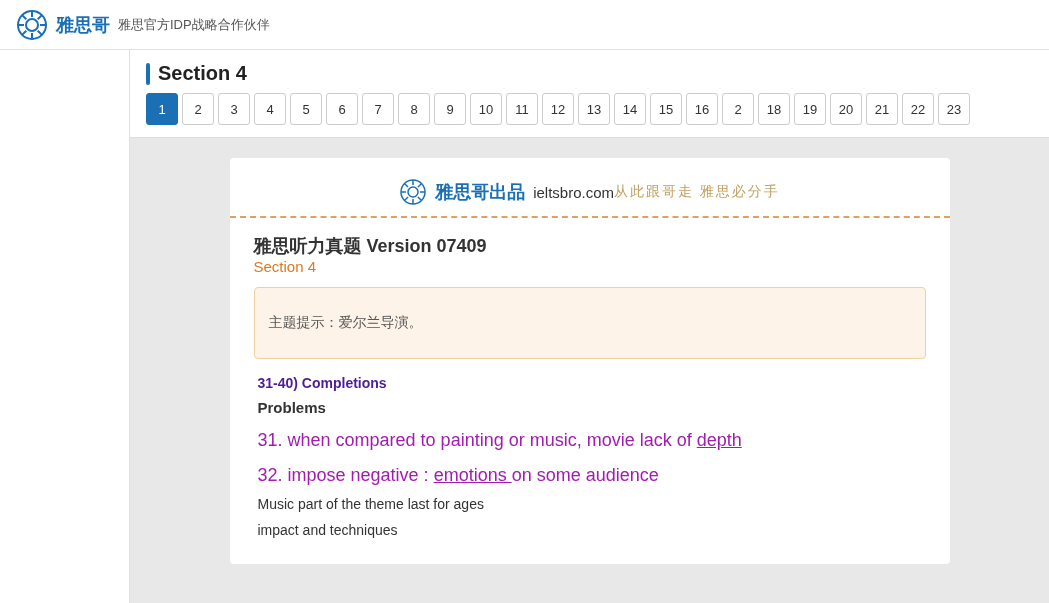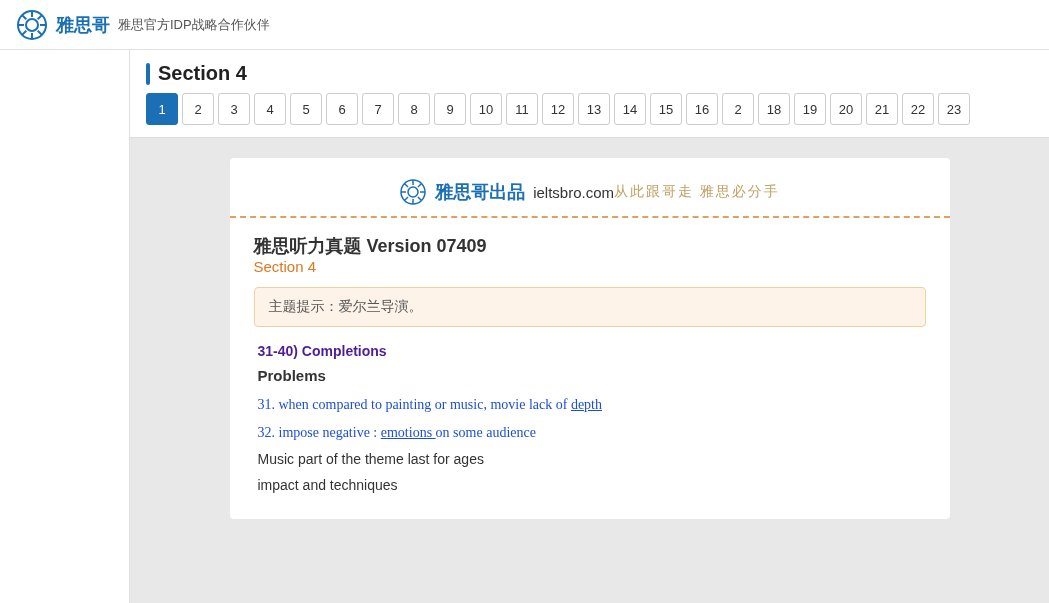--- a/index.html
+++ b/index.html
@@ -181,21 +181,21 @@
       font-size: 15px;
       color: #e07820;
       margin-bottom: 12px;
     }
 
     
     .theme-box {
       background: #fef3e8;
       border: 1px solid #f0d0a0;
       border-radius: 4px;
-      padding: 10px 14px;
+      padding: 26px 14px;
       font-size: 14px;
       color: #555;
       margin-bottom: 16px;
     }
 
     
     .questions-section {
       padding: 0 4px;
     }
 
@@ -207,25 +207,24 @@
     }
 
     .questions-title {
       font-size: 15px;
       font-weight: bold;
       color: #333;
       margin-bottom: 10px;
     }
 
     .question-item {
-      font-size: 14px;
-      color: #1d4ed8;
+      font-size: 18px;
+      color: #a21caf;
       margin-bottom: 6px;
       line-height: 1.6;
-      font-family: Liberation Serif, serif;
     }
 
     .question-item .underlined {
       text-decoration: underline;
     }
 
     .music-note {
       font-size: 14px;
       color: #333;
       margin: 4px 0 10px 0;

